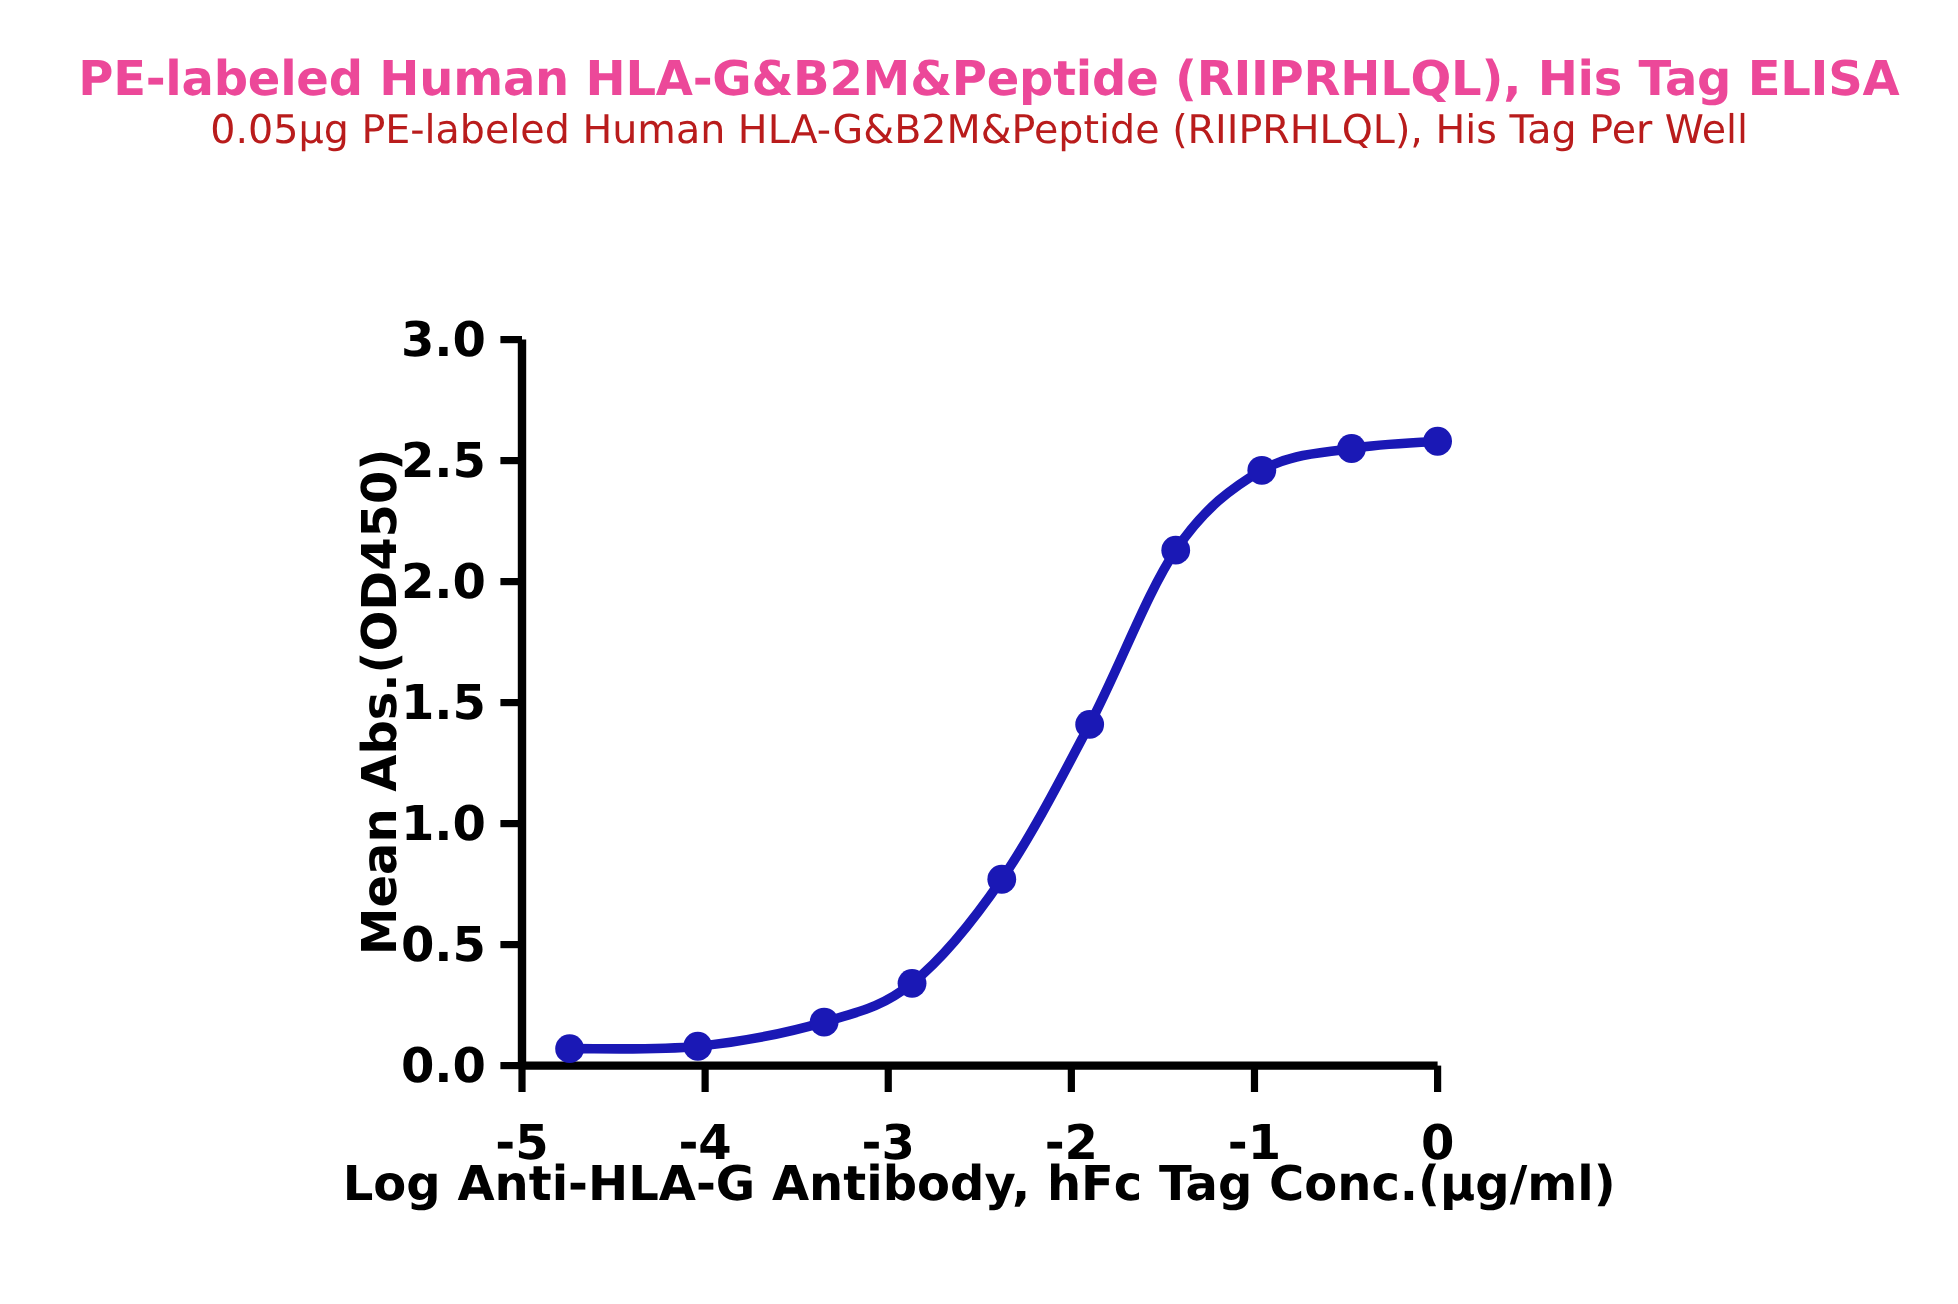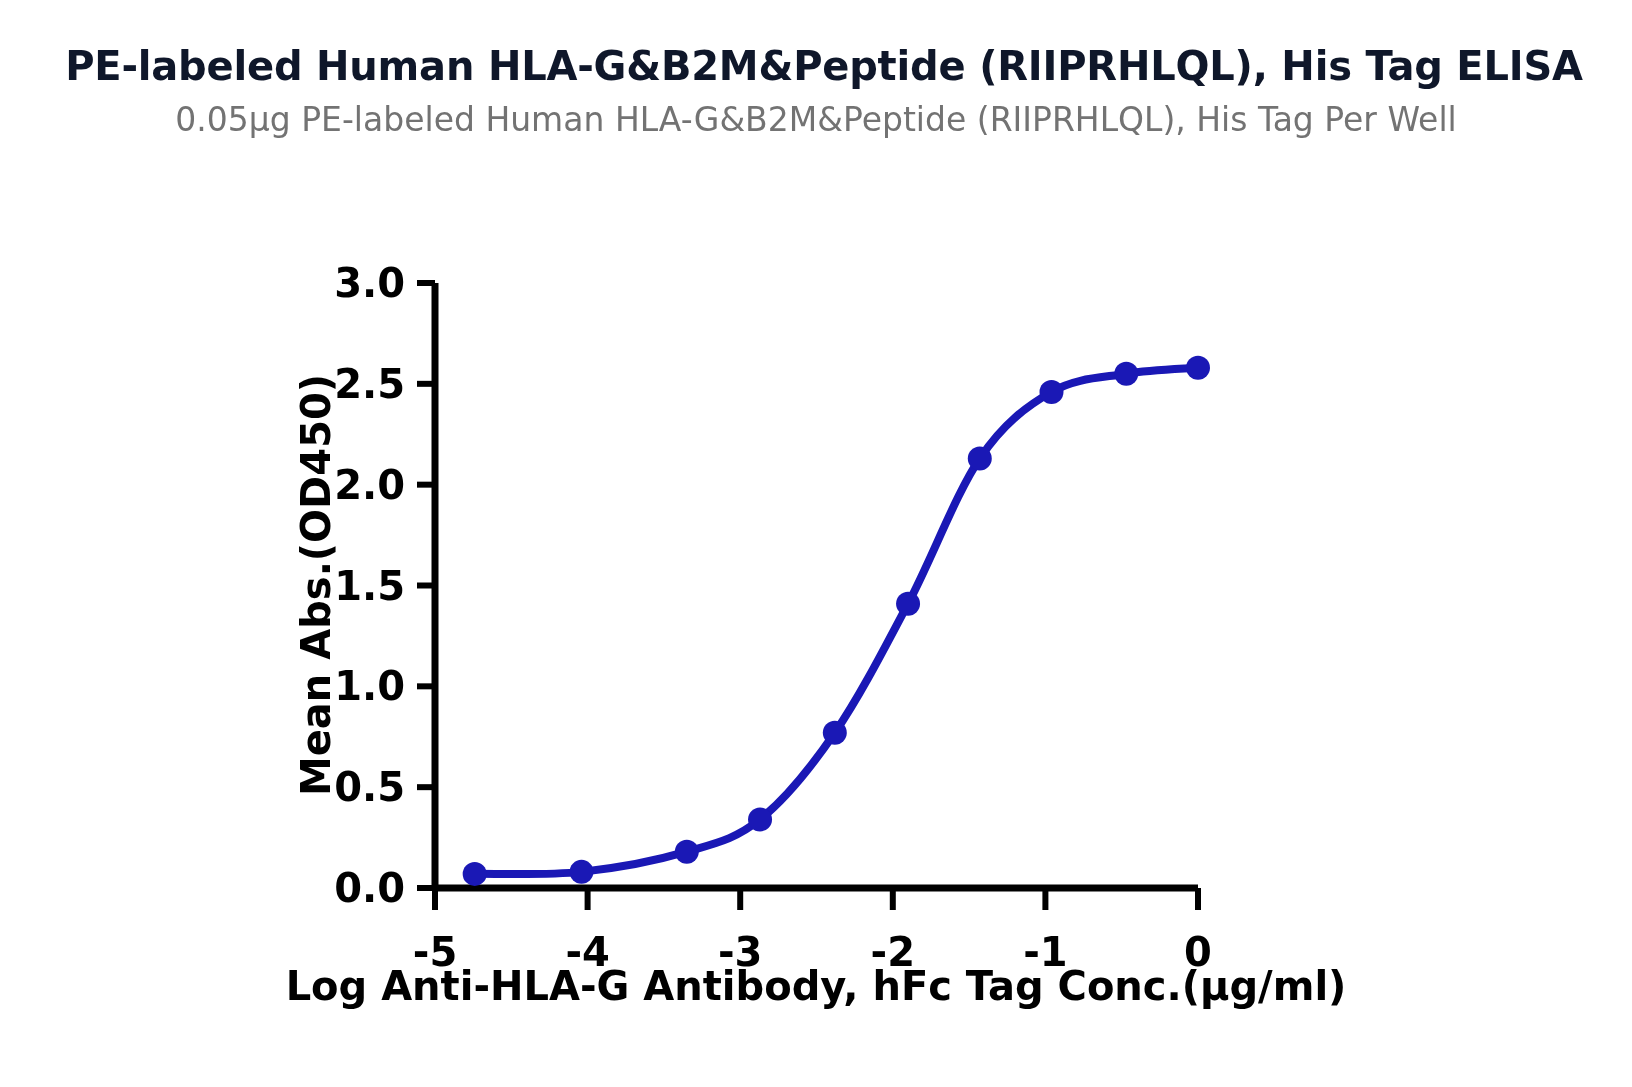--- a/index.html
+++ b/index.html
@@ -26,32 +26,31 @@
   .title-block {
     position: absolute;
     left: 0;
     top: 44px;
     width: 1632px;
     text-align: center;
   }
   .chart-title {
     font-size: 40px;
     font-weight: bold;
-    color: #0f172a;
+    color: #ec4899;
     letter-spacing: -0.2px;
     line-height: 1.12;
     white-space: nowrap;
     margin-left: 16px;
   }
   .chart-subtitle {
     font-size: 33px;
     font-weight: normal;
-    color: #737373;
+    color: #b91c1c;
     line-height: 1.15;
-    margin-top: 12px;
     white-space: nowrap;
   }
 
   
   #plot-wrap {
     position: absolute;
     left: 0;
     top: 0;
     width: 1632px;
     height: 1087px;

